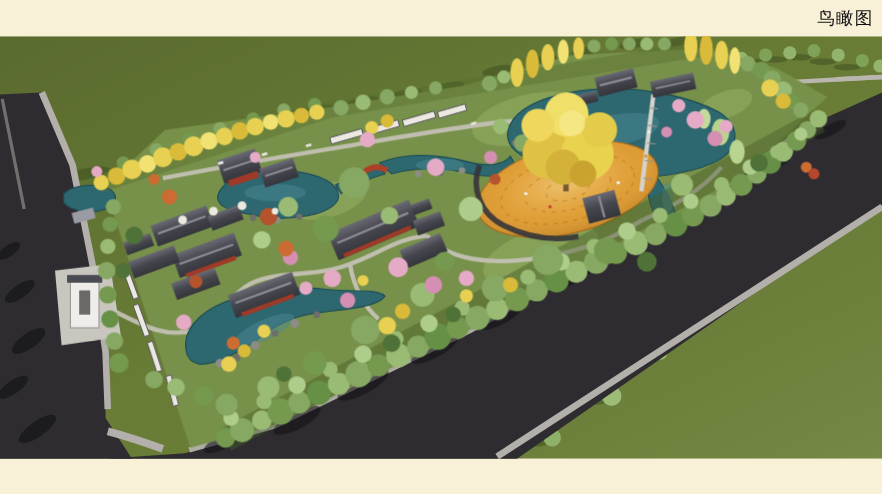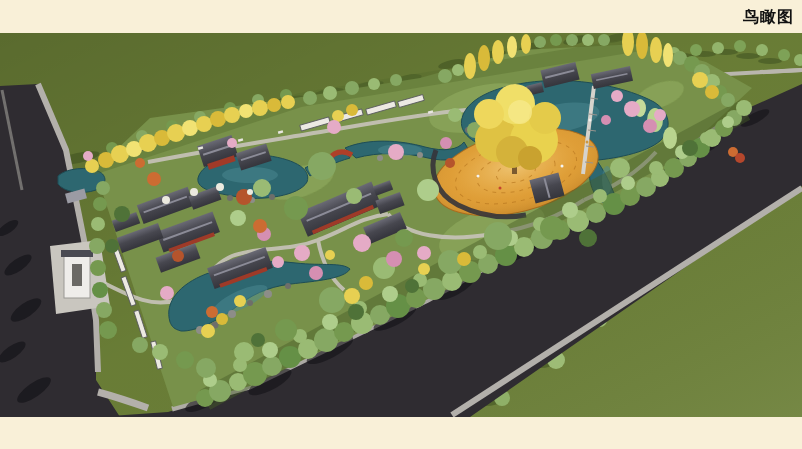--- a/index.html
+++ b/index.html
@@ -1,19 +1,19 @@
 <!DOCTYPE html>
 <html><head>
 <meta charset="utf-8">
 <style>
   html,body{margin:0;padding:0;background:#e8e8e8;}
   .stage{position:relative;width:802px;height:449px;overflow:hidden;background:#f9f0d8;
          font-family:"Liberation Sans","DejaVu Sans",sans-serif;}
   .stage svg{position:absolute;left:0;top:0;display:block;}
-  .plate-title{position:absolute;top:7px;right:8px;font-size:16px;font-weight:bold;
+  .plate-title{position:absolute;top:7px;right:8px;font-size:16px;font-weight:normal;
                color:#111;letter-spacing:1px;z-index:5;}
 </style>
 </head>
 <body>
 
 <div class="stage">
   <div class="plate-title">鸟瞰图</div>
 
   <svg width="802" height="449" viewBox="0 0 802 449">
     <defs>

